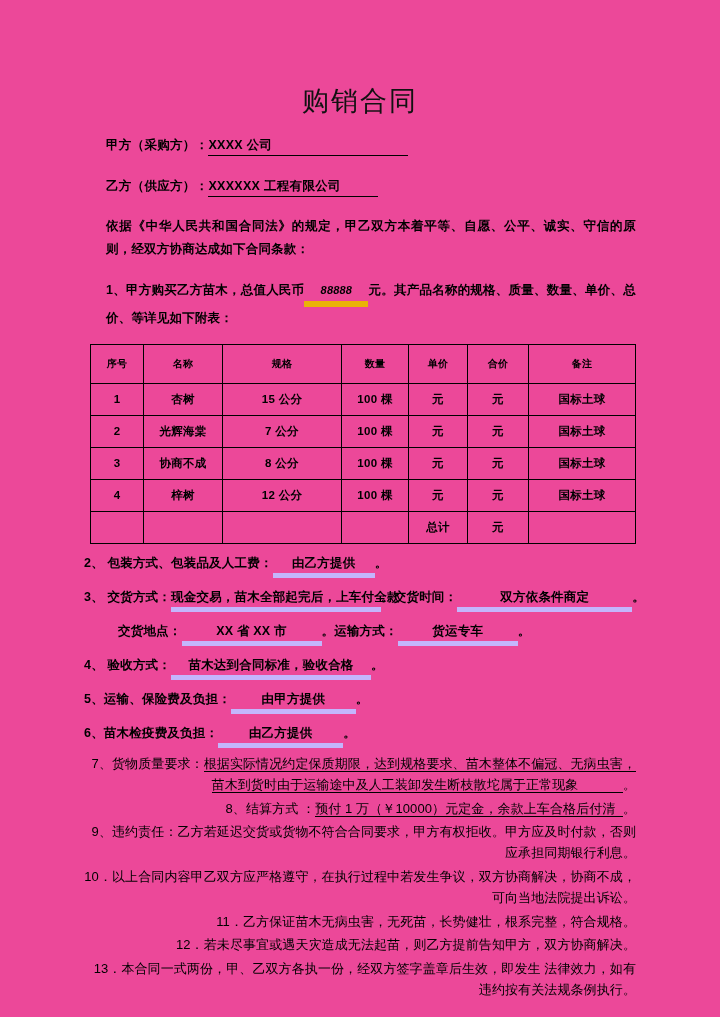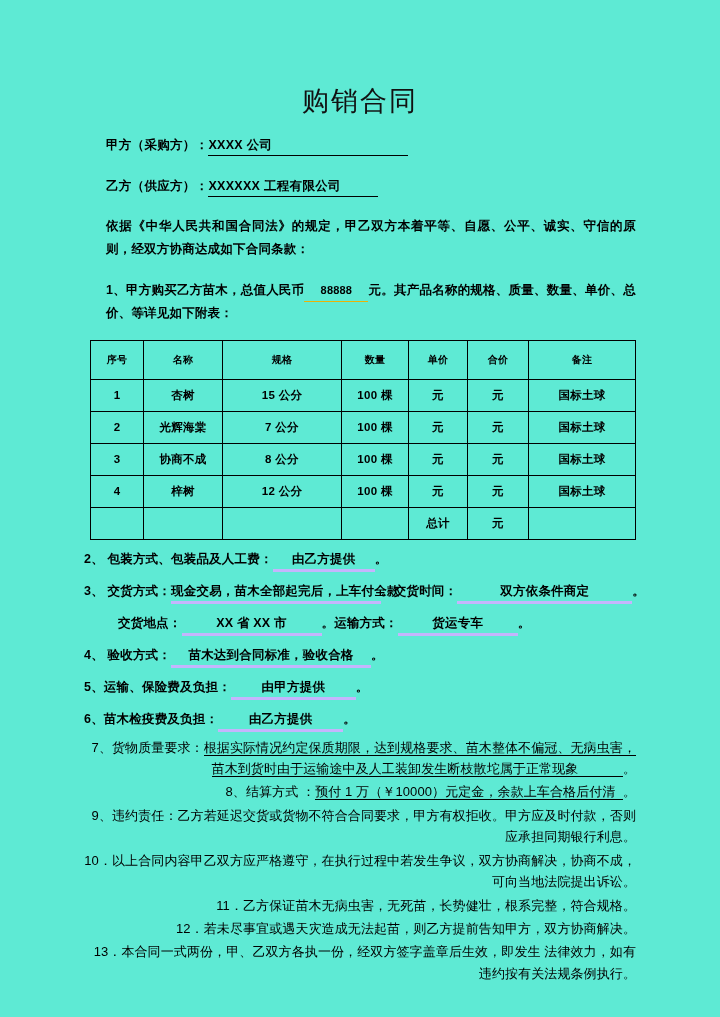--- a/index.html
+++ b/index.html
@@ -8,21 +8,21 @@
     background: #ffffff;
   }
   body {
     font-family: "Liberation Sans", sans-serif;
     color: #000000;
   }
   .page {
     position: relative;
     width: 720px;
     height: 1017px;
-    background: #5eead4;
+    background: #ec4899;
     overflow: hidden;
     box-sizing: border-box;
   }
   .sheet {
     position: absolute;
     left: 84px;
     top: 0;
     width: 552px;
   }
 
@@ -62,25 +62,26 @@
     font-size: 12.5px;
     font-weight: bold;
     line-height: 1.85;
     margin-top: 18px;
     padding-left: 22px;
     text-align: justify;
     letter-spacing: 0.2px;
   }
   .para .fill-inline {
     display: inline-block;
-    border-bottom: 1px solid #eab308;
+    border-bottom: 6px solid #eab308;
     text-align: center;
     min-width: 56px;
     font-size: 11px;
     padding: 0 4px;
+    font-style: italic;
   }
 
   
   .tbl-wrap {
     margin-top: 14px;
     padding-left: 6px;
   }
   table.goods {
     border-collapse: collapse;
     width: 538px;
@@ -113,21 +114,21 @@
   .clause-bold {
     font-size: 12.5px;
     font-weight: bold;
     margin-top: 11px;
     letter-spacing: 0.2px;
     white-space: nowrap;
   }
   .clause-bold.indent2 { padding-left: 34px; }
   .u {
     display: inline-block;
-    border-bottom: 3px solid #c4b5fd;
+    border-bottom: 5px solid #c4b5fd;
     text-align: center;
     vertical-align: baseline;
     padding-bottom: 1px;
   }
 
   
   .clause-small {
     font-size: 13px;
     line-height: 1.65;
     margin-top: 5px;

